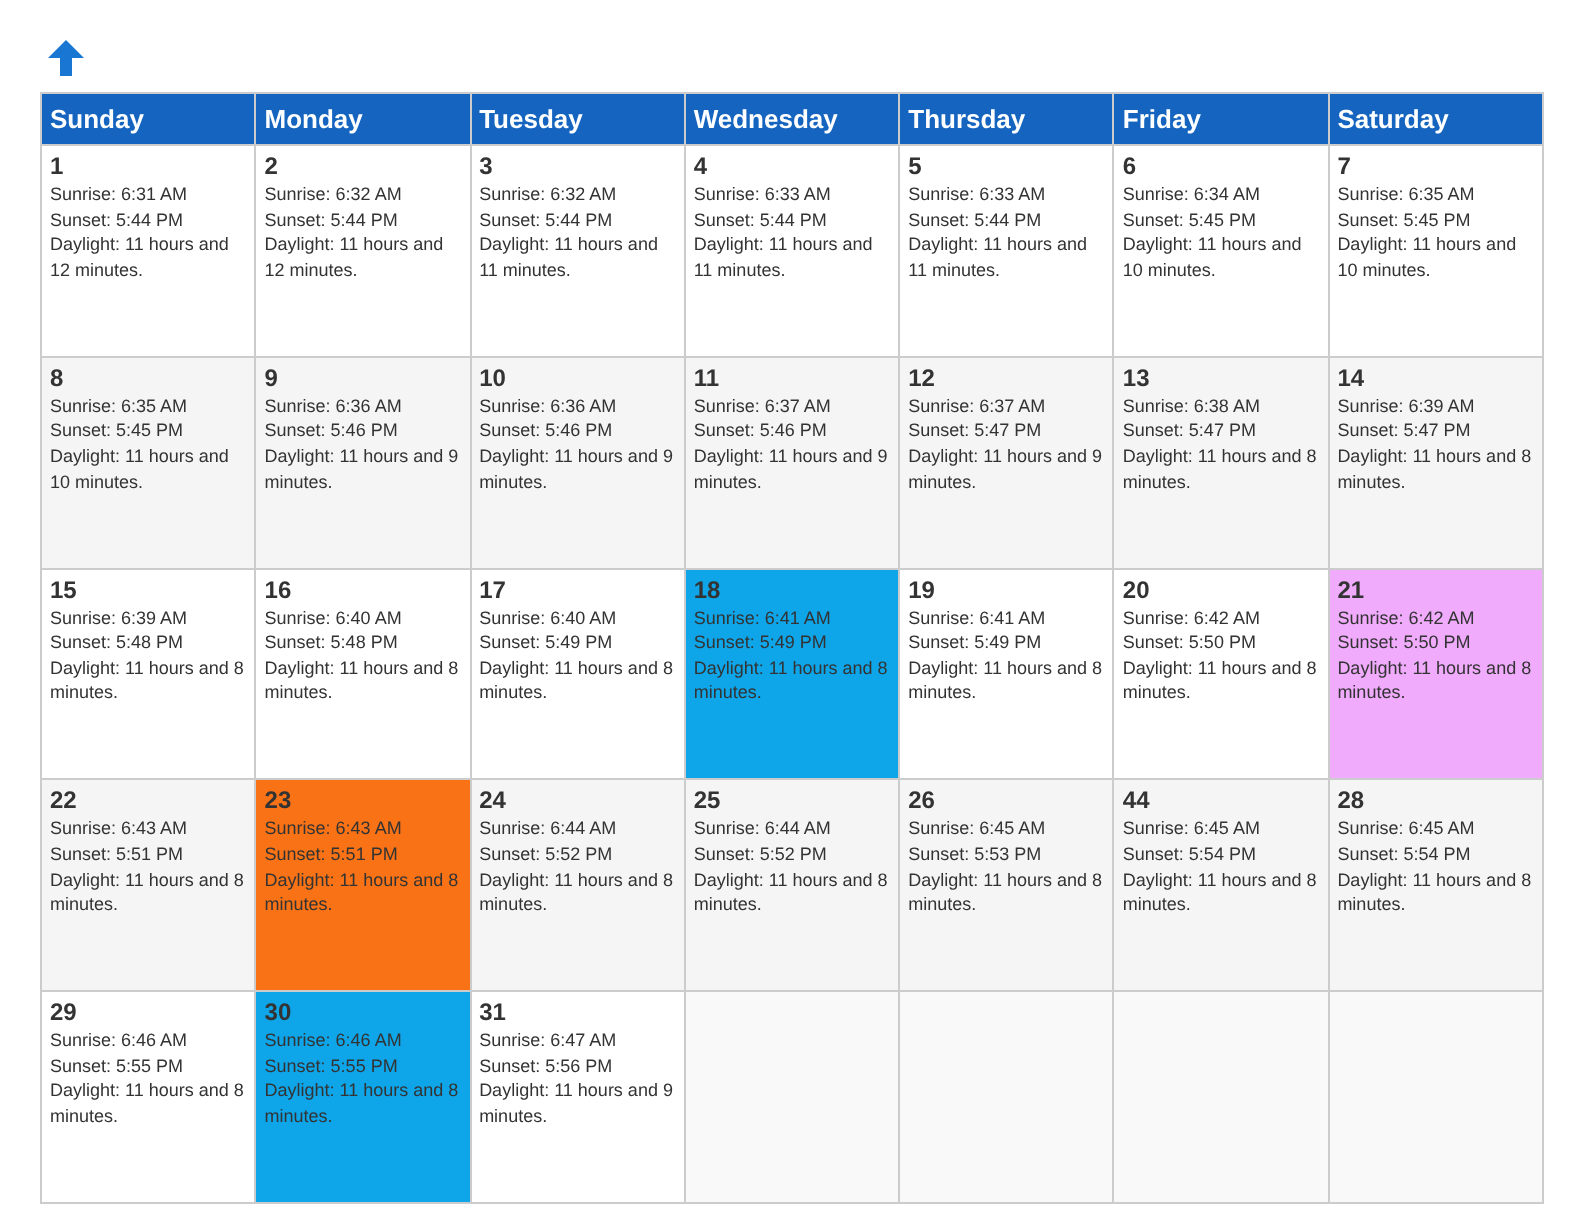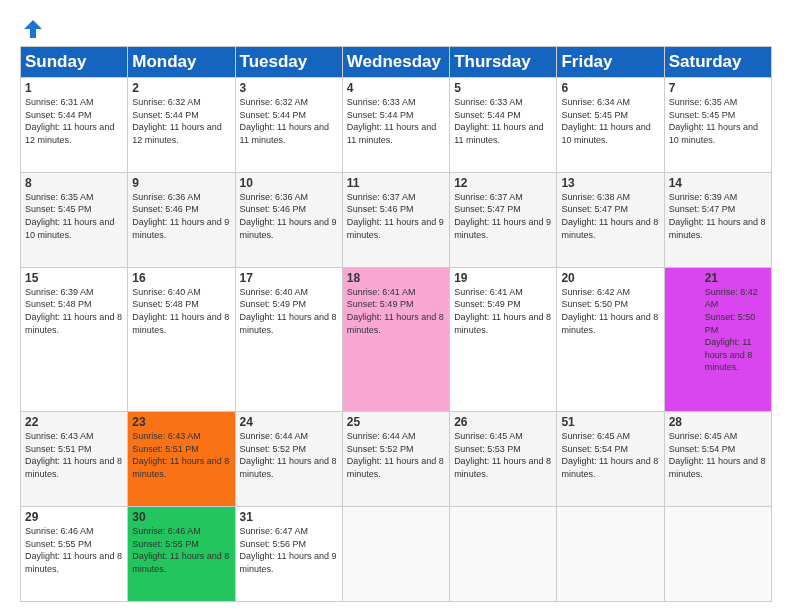--- a/index.html
+++ b/index.html
@@ -61,21 +61,21 @@
       color: #555;
     }
     .calendar {
       width: 100%;
       border-collapse: collapse;
       flex: 1;
     }
     .calendar th {
       background: #1565c0;
       color: #fff;
-      font-size: 17px;
+      font-size: 13px;
       font-weight: bold;
       padding: 5px 4px;
       text-align: left;
       border: 1px solid #ccc;
     }
     .calendar td {
       border: 1px solid #ccc;
       vertical-align: top;
       padding: 3px 4px;
       font-size: 9.5px;
@@ -203,33 +203,33 @@
         <span class="day-info">Sunrise: 6:39 AM<br>Sunset: 5:48 PM<br>Daylight: 11 hours and 8 minutes.</span>
       </td>
           <td style="background: rgb(255, 255, 255);">
         <span class="day-num">16</span>
         <span class="day-info">Sunrise: 6:40 AM<br>Sunset: 5:48 PM<br>Daylight: 11 hours and 8 minutes.</span>
       </td>
           <td style="background: rgb(255, 255, 255); margin-top: 40px;">
         <span class="day-num">17</span>
         <span class="day-info">Sunrise: 6:40 AM<br>Sunset: 5:49 PM<br>Daylight: 11 hours and 8 minutes.</span>
       </td>
-          <td style="background: #f9a8d4;">
+          <td style="background: #0ea5e9;">
         <span class="day-num">18</span>
         <span class="day-info">Sunrise: 6:41 AM<br>Sunset: 5:49 PM<br>Daylight: 11 hours and 8 minutes.</span>
       </td>
           <td style="background: rgb(255, 255, 255);">
         <span class="day-num">19</span>
         <span class="day-info">Sunrise: 6:41 AM<br>Sunset: 5:49 PM<br>Daylight: 11 hours and 8 minutes.</span>
       </td>
           <td style="background: rgb(255, 255, 255);">
         <span class="day-num">20</span>
         <span class="day-info">Sunrise: 6:42 AM<br>Sunset: 5:50 PM<br>Daylight: 11 hours and 8 minutes.</span>
       </td>
-          <td style="background: #d946ef; padding-left: 40px;">
+          <td style="background: #f0abfc;">
         <span class="day-num">21</span>
         <span class="day-info">Sunrise: 6:42 AM<br>Sunset: 5:50 PM<br>Daylight: 11 hours and 8 minutes.</span>
       </td>
         </tr>
         <tr>
           <td style="background: rgb(245, 245, 245);">
         <span class="day-num">22</span>
         <span class="day-info">Sunrise: 6:43 AM<br>Sunset: 5:51 PM<br>Daylight: 11 hours and 8 minutes.</span>
       </td>
           <td style="background: #f97316;">
@@ -242,34 +242,34 @@
       </td>
           <td style="background: rgb(245, 245, 245);">
         <span class="day-num">25</span>
         <span class="day-info">Sunrise: 6:44 AM<br>Sunset: 5:52 PM<br>Daylight: 11 hours and 8 minutes.</span>
       </td>
           <td style="background: rgb(245, 245, 245);">
         <span class="day-num">26</span>
         <span class="day-info">Sunrise: 6:45 AM<br>Sunset: 5:53 PM<br>Daylight: 11 hours and 8 minutes.</span>
       </td>
           <td style="background: rgb(245, 245, 245);">
-        <span class="day-num">51</span>
+        <span class="day-num">44</span>
         <span class="day-info">Sunrise: 6:45 AM<br>Sunset: 5:54 PM<br>Daylight: 11 hours and 8 minutes.</span>
       </td>
           <td style="background: rgb(245, 245, 245);">
         <span class="day-num">28</span>
         <span class="day-info">Sunrise: 6:45 AM<br>Sunset: 5:54 PM<br>Daylight: 11 hours and 8 minutes.</span>
       </td>
         </tr>
         <tr>
           <td style="background: rgb(255, 255, 255);">
         <span class="day-num">29</span>
         <span class="day-info">Sunrise: 6:46 AM<br>Sunset: 5:55 PM<br>Daylight: 11 hours and 8 minutes.</span>
       </td>
-          <td style="background: #22c55e;">
+          <td style="background: #0ea5e9;">
         <span class="day-num">30</span>
         <span class="day-info">Sunrise: 6:46 AM<br>Sunset: 5:55 PM<br>Daylight: 11 hours and 8 minutes.</span>
       </td>
           <td style="background: rgb(255, 255, 255);">
         <span class="day-num">31</span>
         <span class="day-info">Sunrise: 6:47 AM<br>Sunset: 5:56 PM<br>Daylight: 11 hours and 9 minutes.</span>
       </td>
           <td class="empty-cell" style="background: rgb(249, 249, 249);"></td>
           <td class="empty-cell" style="background: rgb(249, 249, 249);"></td>
           <td class="empty-cell" style="background: rgb(249, 249, 249);"></td>

